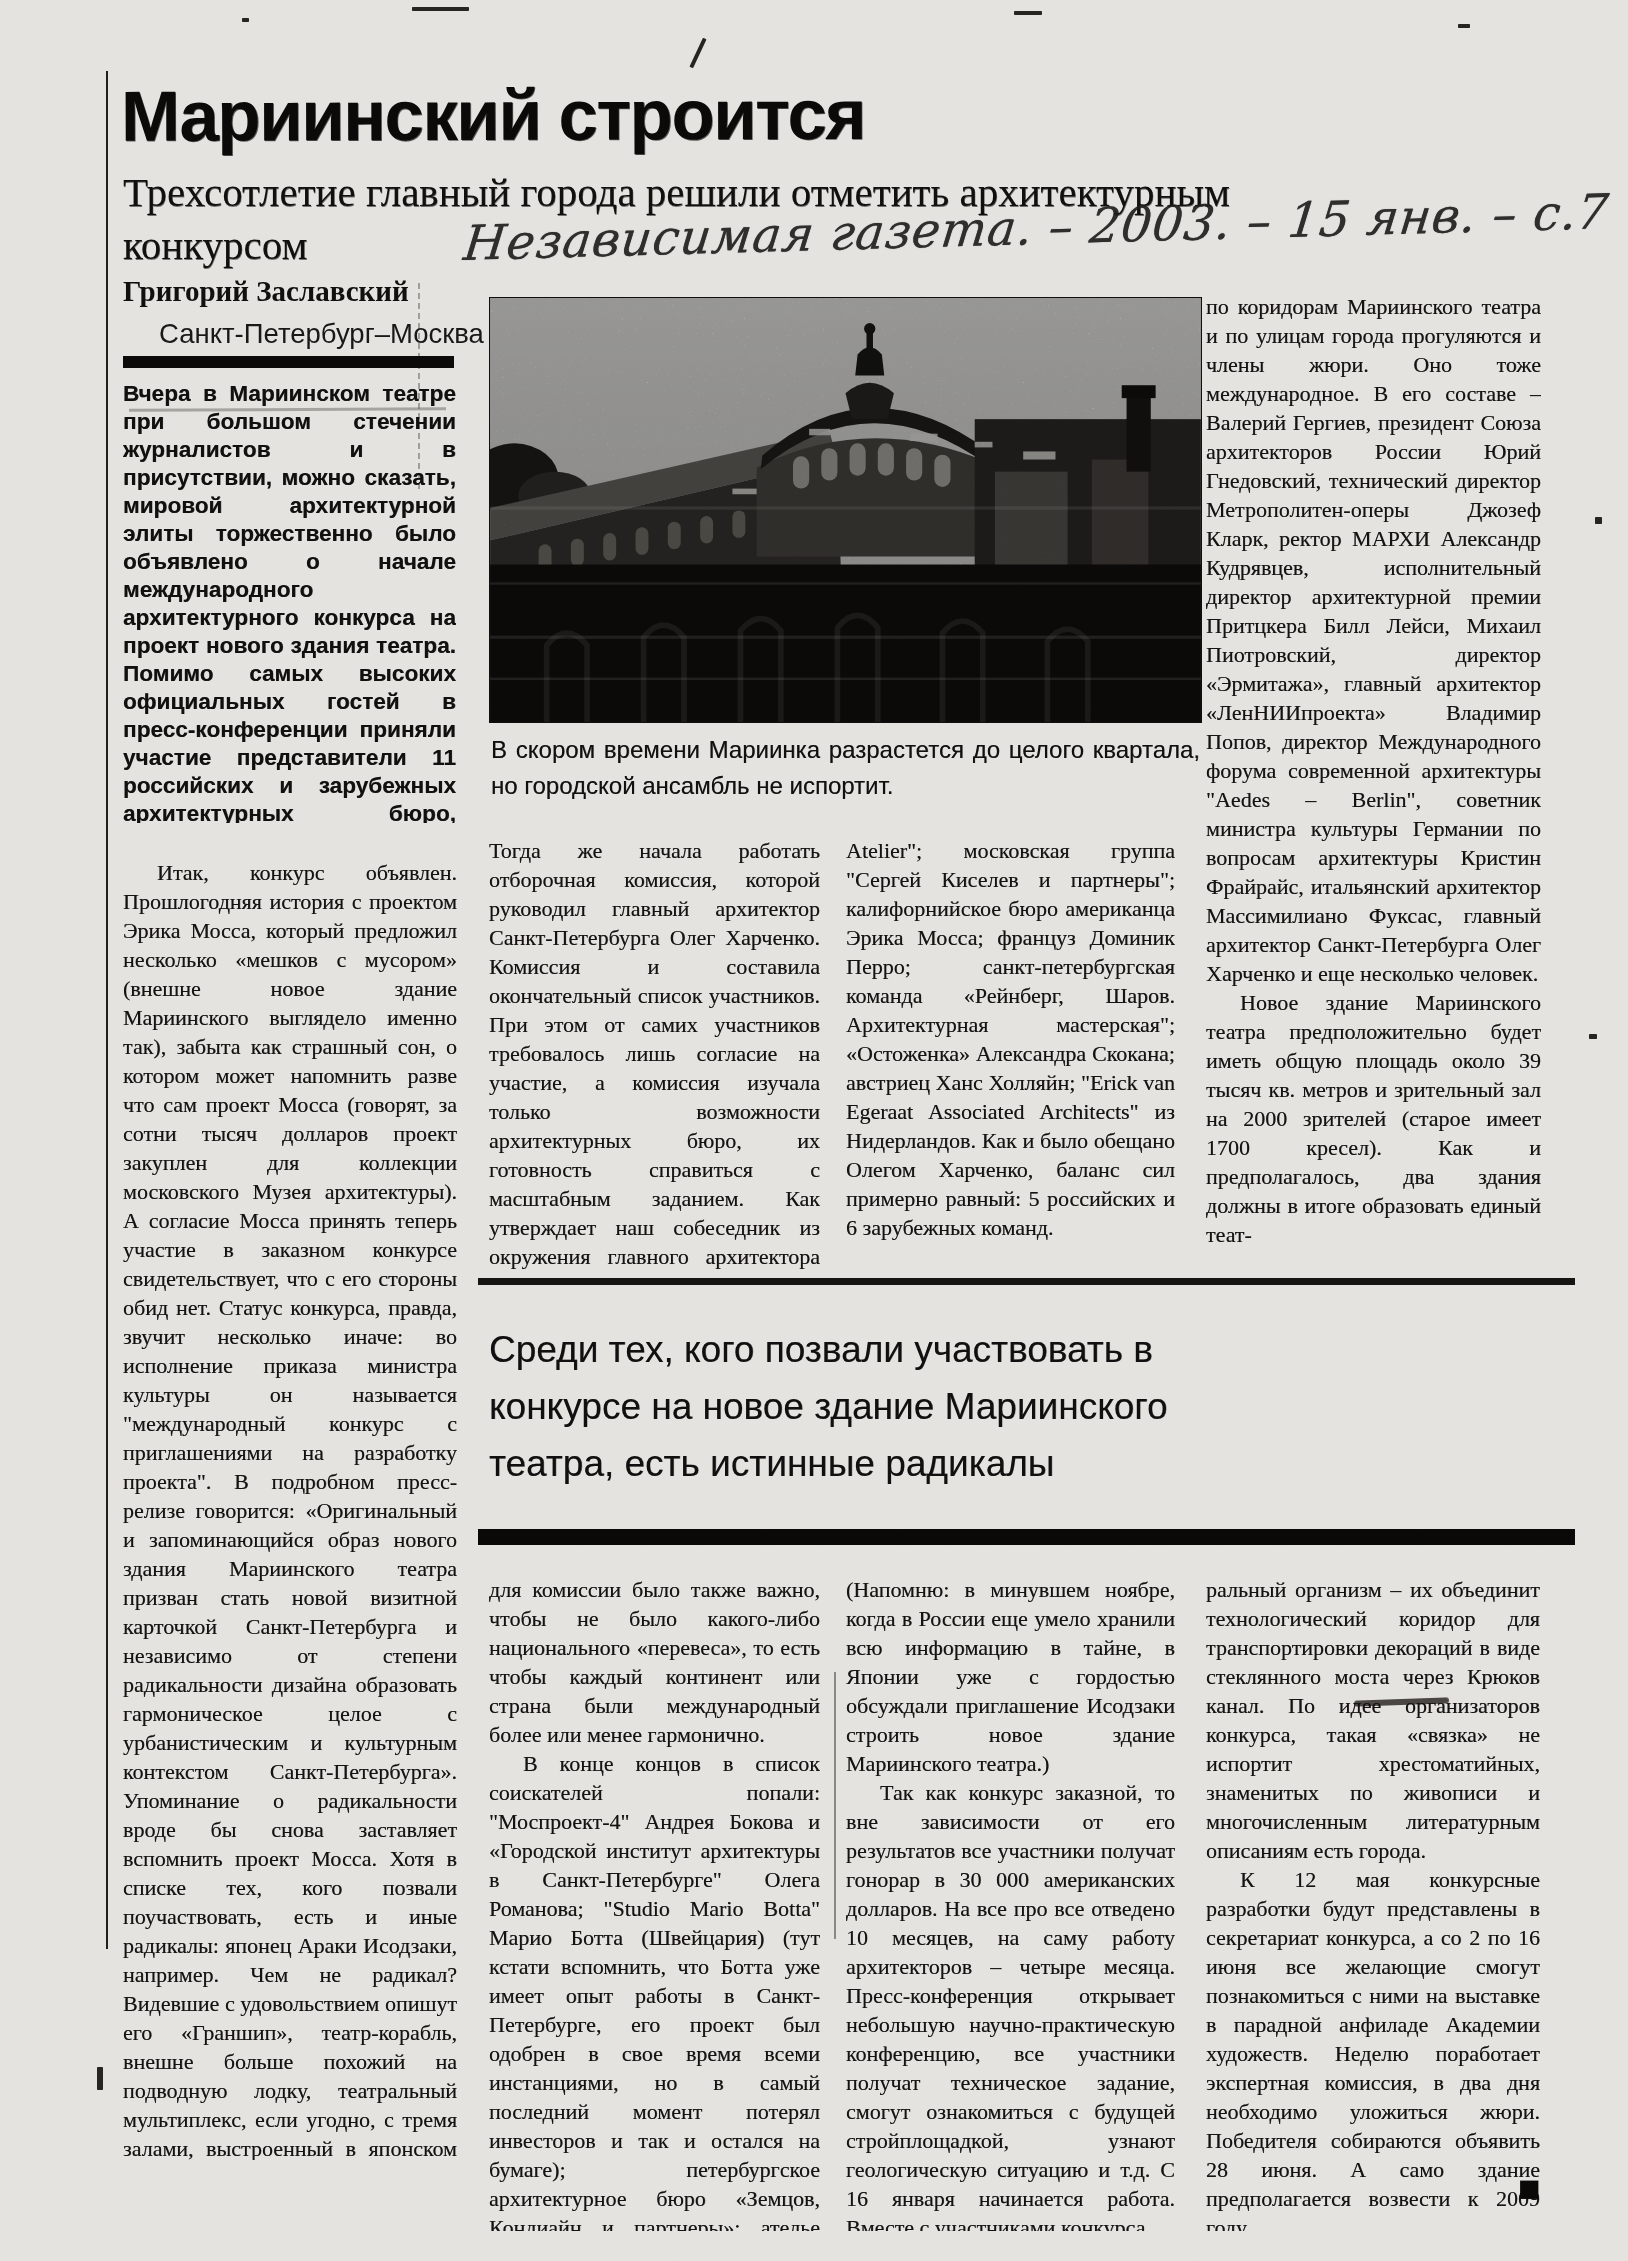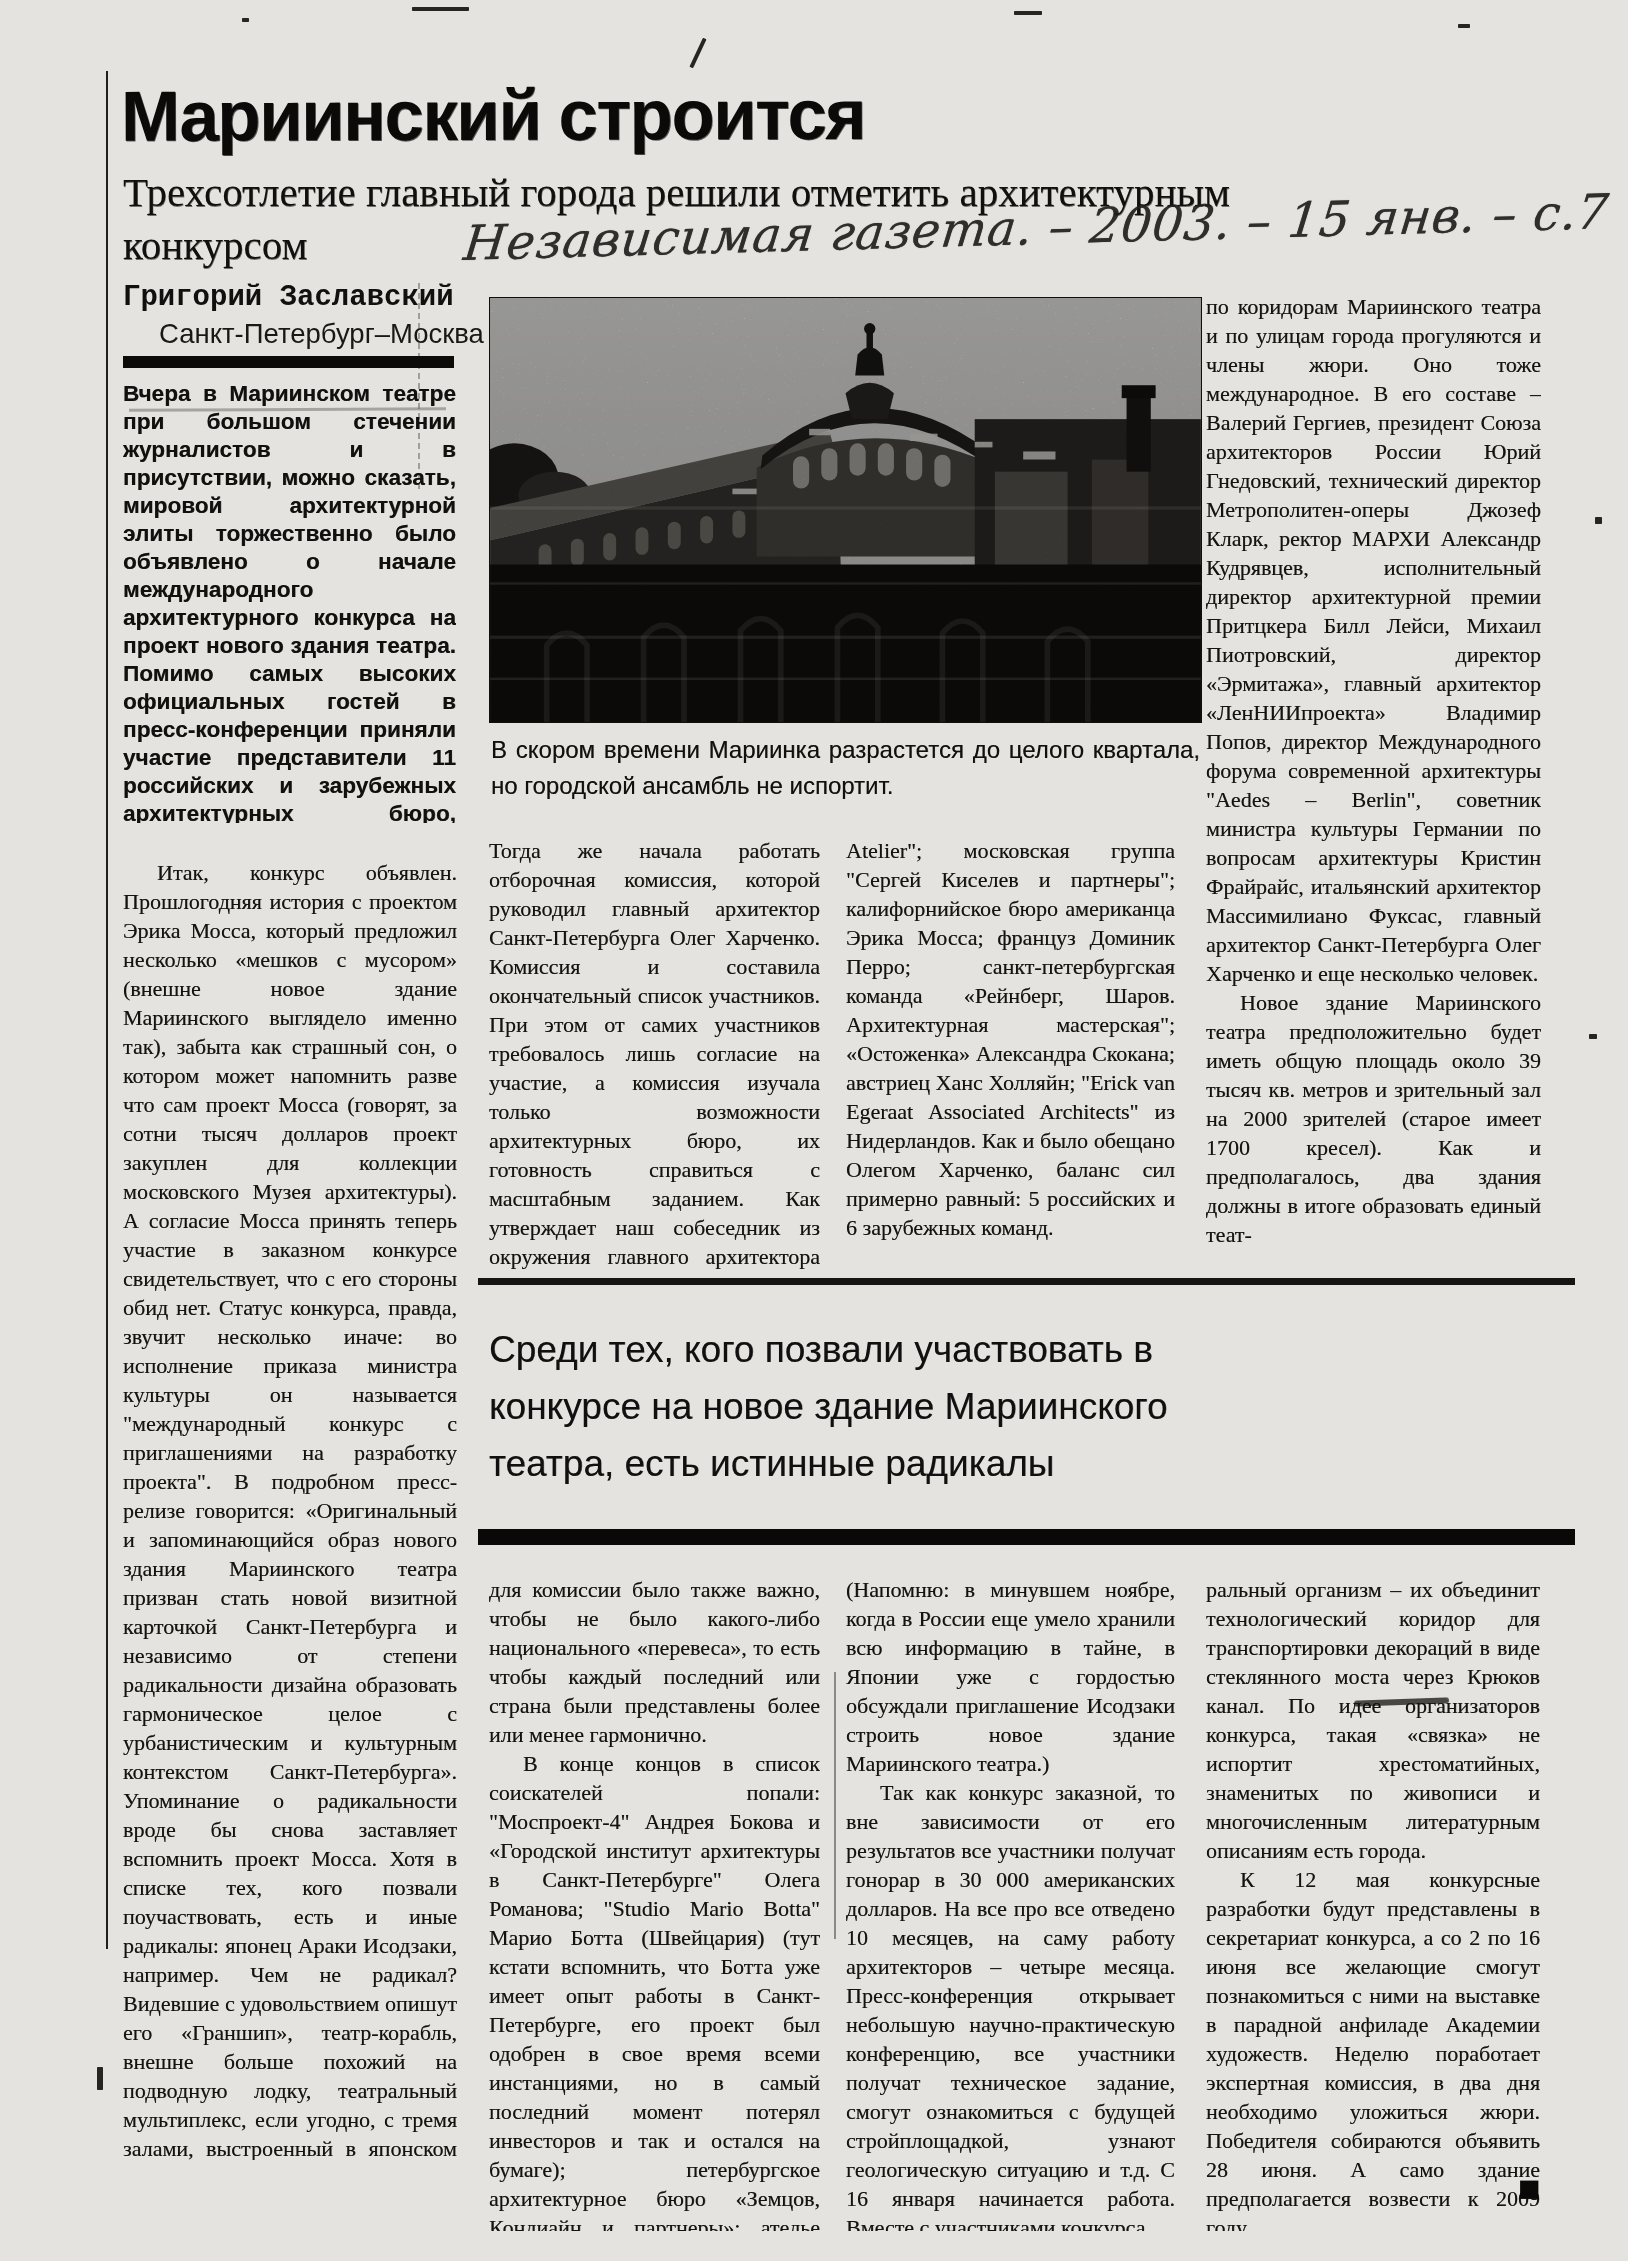--- a/index.html
+++ b/index.html
@@ -16,21 +16,21 @@
   #headline{left:121px;top:74px;width:1373px;font-family:"Liberation Sans",sans-serif;
             font-weight:bold;font-size:71px;letter-spacing:-1.6px;color:#0c0b0a;
             text-shadow:0.8px 0.8px 0 rgba(0,0,0,.6);transform:rotate(-.15deg);}
   #subtitle{left:123px;top:166px;width:1276px;font-size:41px;line-height:53px;color:#141210;
             text-shadow:0.5px 0.5px 0 rgba(0,0,0,.5);}
   #handnote{left:464px;top:199px;width:1147px;font-family:"DejaVu Serif",serif;
             font-style:italic;font-size:48px;color:#232120;letter-spacing:0.8px;
             transform:rotate(-1.6deg) skewX(-8deg);opacity:.92;
             text-shadow:0 0 0.8px rgba(30,28,26,.8);white-space:nowrap;}
   
-  #byline-author{left:123px;top:281px;font-family:Liberation Mono, monospace;font-weight:bold;
+  #byline-author{left:123px;top:275px;font-family:Liberation Serif, serif;font-weight:bold;
                  font-size:29px;color:#121110;}
   #byline-dateline{left:123px;top:318px;font-family:"Liberation Sans",sans-serif;font-size:27.5px;color:#1c1a19;margin-left:36px;}
   #byline-rule{left:123px;top:356px;width:331px;height:12px;background:#0d0c0b;}
   
   #lead{left:123px;top:380px;width:333px;height:443px;font-family:"Liberation Sans",sans-serif;
         font-weight:bold;font-size:22.6px;line-height:28px;text-align:justify;color:#121110;
         text-shadow:0.3px 0.3px 0 rgba(0,0,0,.5);overflow:hidden;}
   
   #photo{left:489px;top:297px;width:711px;height:424px;border:1.6px solid #11100f;background:#cfcecb;}
   #caption{left:491px;top:732px;width:709px;font-family:"Liberation Sans",sans-serif;font-weight:normal;
@@ -183,21 +183,21 @@
   <div class="abs serifbody" id="col4-upper">
     <p>по коридорам Мариинского театра и по улицам города прогуляются и члены жюри. Оно тоже международное. В его составе – Валерий Гергиев, президент Союза архитекторов России Юрий Гнедовский, технический директор Метрополитен-оперы Джозеф Кларк, ректор МАРХИ Александр Кудрявцев, исполнительный директор архитектурной премии Притцкера Билл Лейси, Михаил Пиотровский, директор «Эрмитажа», главный архитектор «ЛенНИИпроекта» Владимир Попов, директор Международного форума современной архитектуры "Aedes – Berlin", советник министра культуры Германии по вопросам архитектуры Кристин Фрайрайс, итальянский архитектор Массимилиано Фуксас, главный архитектор Санкт-Петербурга Олег Харченко и еще несколько человек.</p>
     <p class="ind">Новое здание Мариинского театра предположительно будет иметь общую площадь около 39 тысяч кв. метров и зрительный зал на 2000 зрителей (старое имеет 1700 кресел). Как и предполагалось, два здания должны в итоге образовать единый теат-</p>
   </div>
 
   <div class="abs" id="rule-top"></div>
   <div class="abs" id="pullquote">Среди тех, кого позвали участвовать в конкурсе на новое здание Мариинского театра, есть истинные радикалы</div>
   <div class="abs" id="rule-bottom"></div>
 
   <div class="abs serifbody" id="col1-lower">
-    <p>для комиссии было также важно, чтобы не было какого-либо национального «перевеса», то есть чтобы каждый последний или страна были представлены более или менее гармонично.</p>
+    <p>для комиссии было также важно, чтобы не было какого-либо национального «перевеса», то есть чтобы каждый континент или страна были международный более или менее гармонично.</p>
     <p class="ind">В конце концов в список соискателей попали: "Моспроект-4" Андрея Бокова и «Городской институт архитектуры в Санкт-Петербурге" Олега Романова; "Studio Mario Botta" Марио Ботта (Швейцария) (тут кстати вспомнить, что Ботта уже имеет опыт работы в Санкт-Петербурге, его проект был одобрен в свое время всеми инстанциями, но в самый последний момент потерял инвесторов и так и остался на бумаге); петербургское архитектурное бюро «Земцов, Кондиайн и партнеры»; ателье Арата Исодзаки "Nogizaka</p>
   </div>
   <div class="abs serifbody" id="col2-lower">
     <p>(Напомню: в минувшем ноябре, когда в России еще умело хранили всю информацию в тайне, в Японии уже с гордостью обсуждали приглашение Исодзаки строить новое здание Мариинского театра.)</p>
     <p class="ind">Так как конкурс заказной, то вне зависимости от его результатов все участники получат гонорар в 30 000 американских долларов. На все про все отведено 10 месяцев, на саму работу архитекторов – четыре месяца. Пресс-конференция открывает небольшую научно-практическую конференцию, все участники получат техническое задание, смогут ознакомиться с будущей стройплощадкой, узнают геологическую ситуацию и т.д. С 16 января начинается работа. Вместе с участниками конкурса</p>
   </div>
   <div class="abs serifbody" id="col3-lower">
     <p>ральный организм – их объединит технологический коридор для транспортировки декораций в виде стеклянного моста через Крюков канал. По идее организаторов конкурса, такая «связка» не испортит хрестоматийных, знаменитых по живописи и многочисленным литературным описаниям есть города.</p>
     <p class="ind">К 12 мая конкурсные разработки будут представлены в секретариат конкурса, а со 2 по 16 июня все желающие смогут познакомиться с ними на выставке в парадной анфиладе Академии художеств. Неделю поработает экспертная комиссия, в два дня необходимо уложиться жюри. Победителя собираются объявить 28 июня. А само здание предполагается возвести к 2009 году.</p>
   </div>

